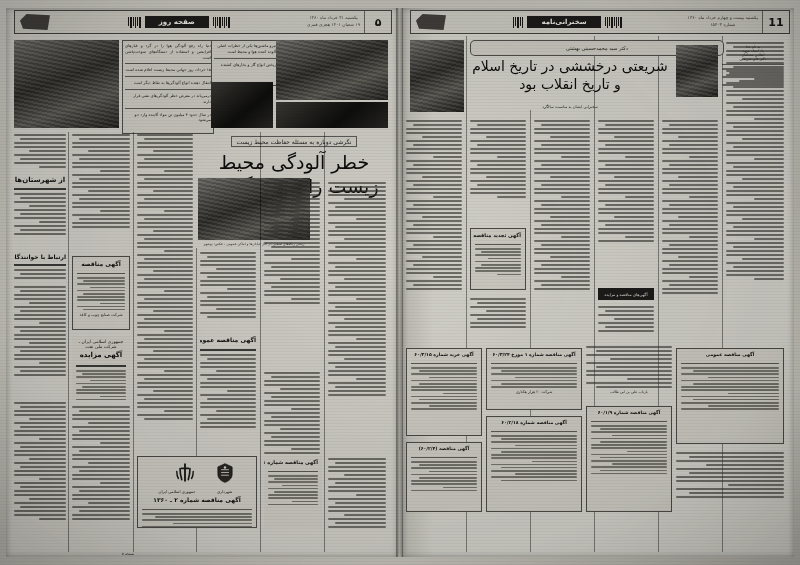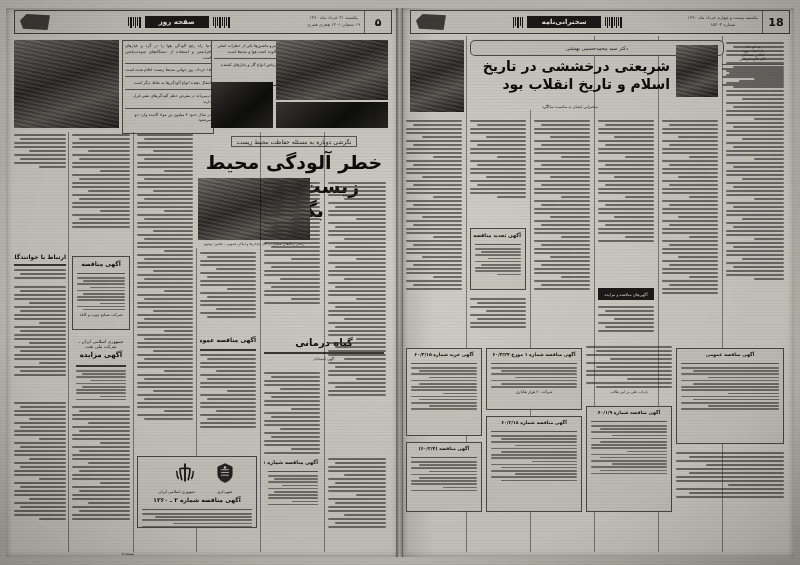--- a/index.html
+++ b/index.html
@@ -55,21 +55,21 @@
   .photo{position:absolute;overflow:hidden;
         background:linear-gradient(160deg,#6e6c67,#2f2e2b 45%,#585650 70%,#232220);}
   .photo.grain:after{content:"";position:absolute;inset:0;
         background:repeating-linear-gradient(12deg,rgba(255,255,255,.07) 0 2px,rgba(0,0,0,.09) 2px 4px);}
   .photo.dark{background:linear-gradient(140deg,#3c3a36,#111110 60%,#2a2926);}
   .cap{font-size:4px;text-align:center;color:#26241f;padding-top:1px;opacity:.9;white-space:nowrap;}
 
   
   .kicker{font-size:6px;text-align:center;border:1px solid rgba(0,0,0,.55);
         padding:1px 5px;display:inline-block;background:#c8c6be;color:#1e1d1a;white-space:nowrap;}
-  .headline{font-weight:bold;color:#121110;line-height:1.25;
+  .headline{font-weight:normal;color:#121110;text-align:center;line-height:1.25;
         letter-spacing:-.3px;}
   .h-left{font-size:19px;}
   .h-right{font-size:14px;}
   .byline{font-size:5px;text-align:center;color:#26241f;}
 
   
   .ad{position:absolute;border:1px solid rgba(0,0,0,.62);background:#c7c5bd;
       padding:3px 4px;box-sizing:border-box;overflow:hidden;}
   .ad-title{font-size:6px;font-weight:bold;text-align:center;color:#131211;
       margin-bottom:6px;white-space:nowrap;}
@@ -118,21 +118,21 @@
         <i></i>
         <i></i>
         <i></i>
         <i></i>
     </div>
     <div class="mast-spacer"></div>
     <div class="logo-mark"></div>
   </div>
 
   <div class="masthead" id="mast-right">
-    <div class="pagenum">18</div>
+    <div class="pagenum">11</div>
     <div class="dateblk">
       <div>یکشنبه بیست و چهارم خرداد ماه ۱۳۶۰</div>
       <div>شماره ۱۵۴۰۳</div>
     </div>
     <div class="mast-spacer"></div>
     <div class="barcode">
       <i></i>
         <i></i>
         <i></i>
         <i></i>
@@ -184,20 +184,35 @@
 
   <div class="photo grain" style="left:198px;top:178px;width:112px;height:62px;"></div>
   <div class="cap" style="position:absolute;left:198px;top:241px;width:112px;font-size:3.4px;">ریختن زباله‌های صنعتی در کنار خیابان‌ها و اماکن عمومی  ـ  عکس: بوشهر</div>
 
   <div style="position:absolute;left:68px;top:132px;width:1px;height:420px;background:rgba(0,0,0,.4);"></div>
   <div style="position:absolute;left:133px;top:132px;width:1px;height:420px;background:rgba(0,0,0,.4);"></div>
   <div style="position:absolute;left:196px;top:248px;width:1px;height:304px;background:rgba(0,0,0,.4);"></div>
   <div style="position:absolute;left:260px;top:132px;width:1px;height:420px;background:rgba(0,0,0,.4);"></div>
   <div style="position:absolute;left:324px;top:132px;width:1px;height:420px;background:rgba(0,0,0,.4);"></div>
 
+  <div class="colbox" style="left:14px;top:175px;width:52px;height:70px;">
+    <div class="colhead">از شهرستان‌ها</div>
+    <div class="hr2"></div>
+    <div class="ln l"></div>
+      <div class="ln m"></div>
+      <div class="ln l"></div>
+    <div class="ln s"></div>
+      <div class="ln l"></div>
+      <div class="ln m"></div>
+    <div class="ln l"></div>
+      <div class="ln xs"></div>
+      <div class="ln l"></div>
+    <div class="ln m"></div>
+      <div class="ln l"></div>
+  </div>
 
   <div class="colbox" style="left:14px;top:132px;width:52px;height:40px;">
     <div class="ln l"></div>
       <div class="ln m"></div>
       <div class="ln l"></div>
     <div class="ln l"></div>
       <div class="ln s"></div>
       <div class="ln l"></div>
     <div class="ln m"></div>
       <div class="ln l"></div>
@@ -541,25 +556,20 @@
       <div class="ln l"></div>
     <div class="ln s"></div>
       <div class="ln l"></div>
       <div class="ln m"></div>
       <div class="ln l"></div>
     <div class="ln l"></div>
       <div class="ln xs"></div>
       <div class="ln l"></div>
   </div>
 
-  <div class="colbox" style="left:264px;top:336px;width:120px;height:30px;">
-    <div class="colhead big">گیاه درمانی</div>
-    <div class="hr2"></div>
-    <div class="tiny" style="font-size:3.6px;">آگهی استخدام</div>
-  </div>
 
   <div class="colbox" style="left:264px;top:370px;width:56px;height:180px;">
     <div class="ln l"></div>
       <div class="ln m"></div>
       <div class="ln l"></div>
       <div class="ln l"></div>
     <div class="ln s"></div>
       <div class="ln l"></div>
       <div class="ln m"></div>
       <div class="ln l"></div>

